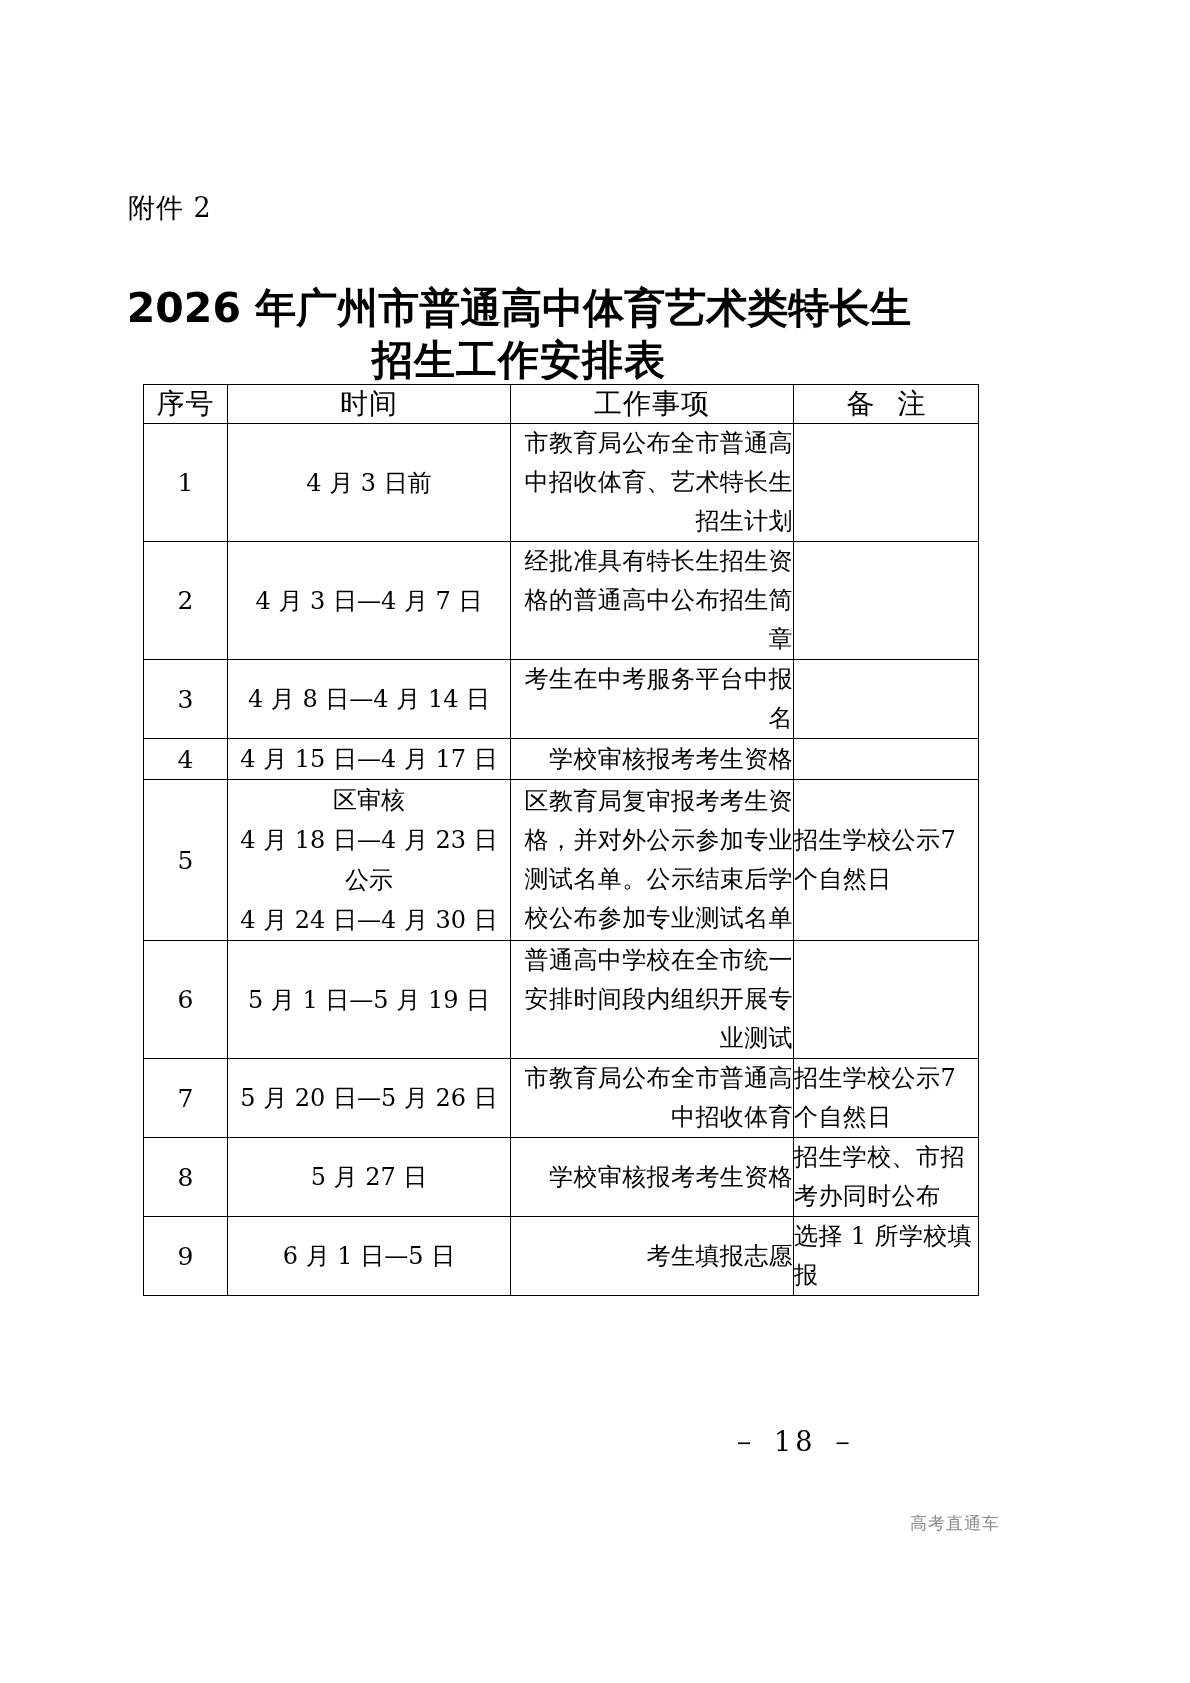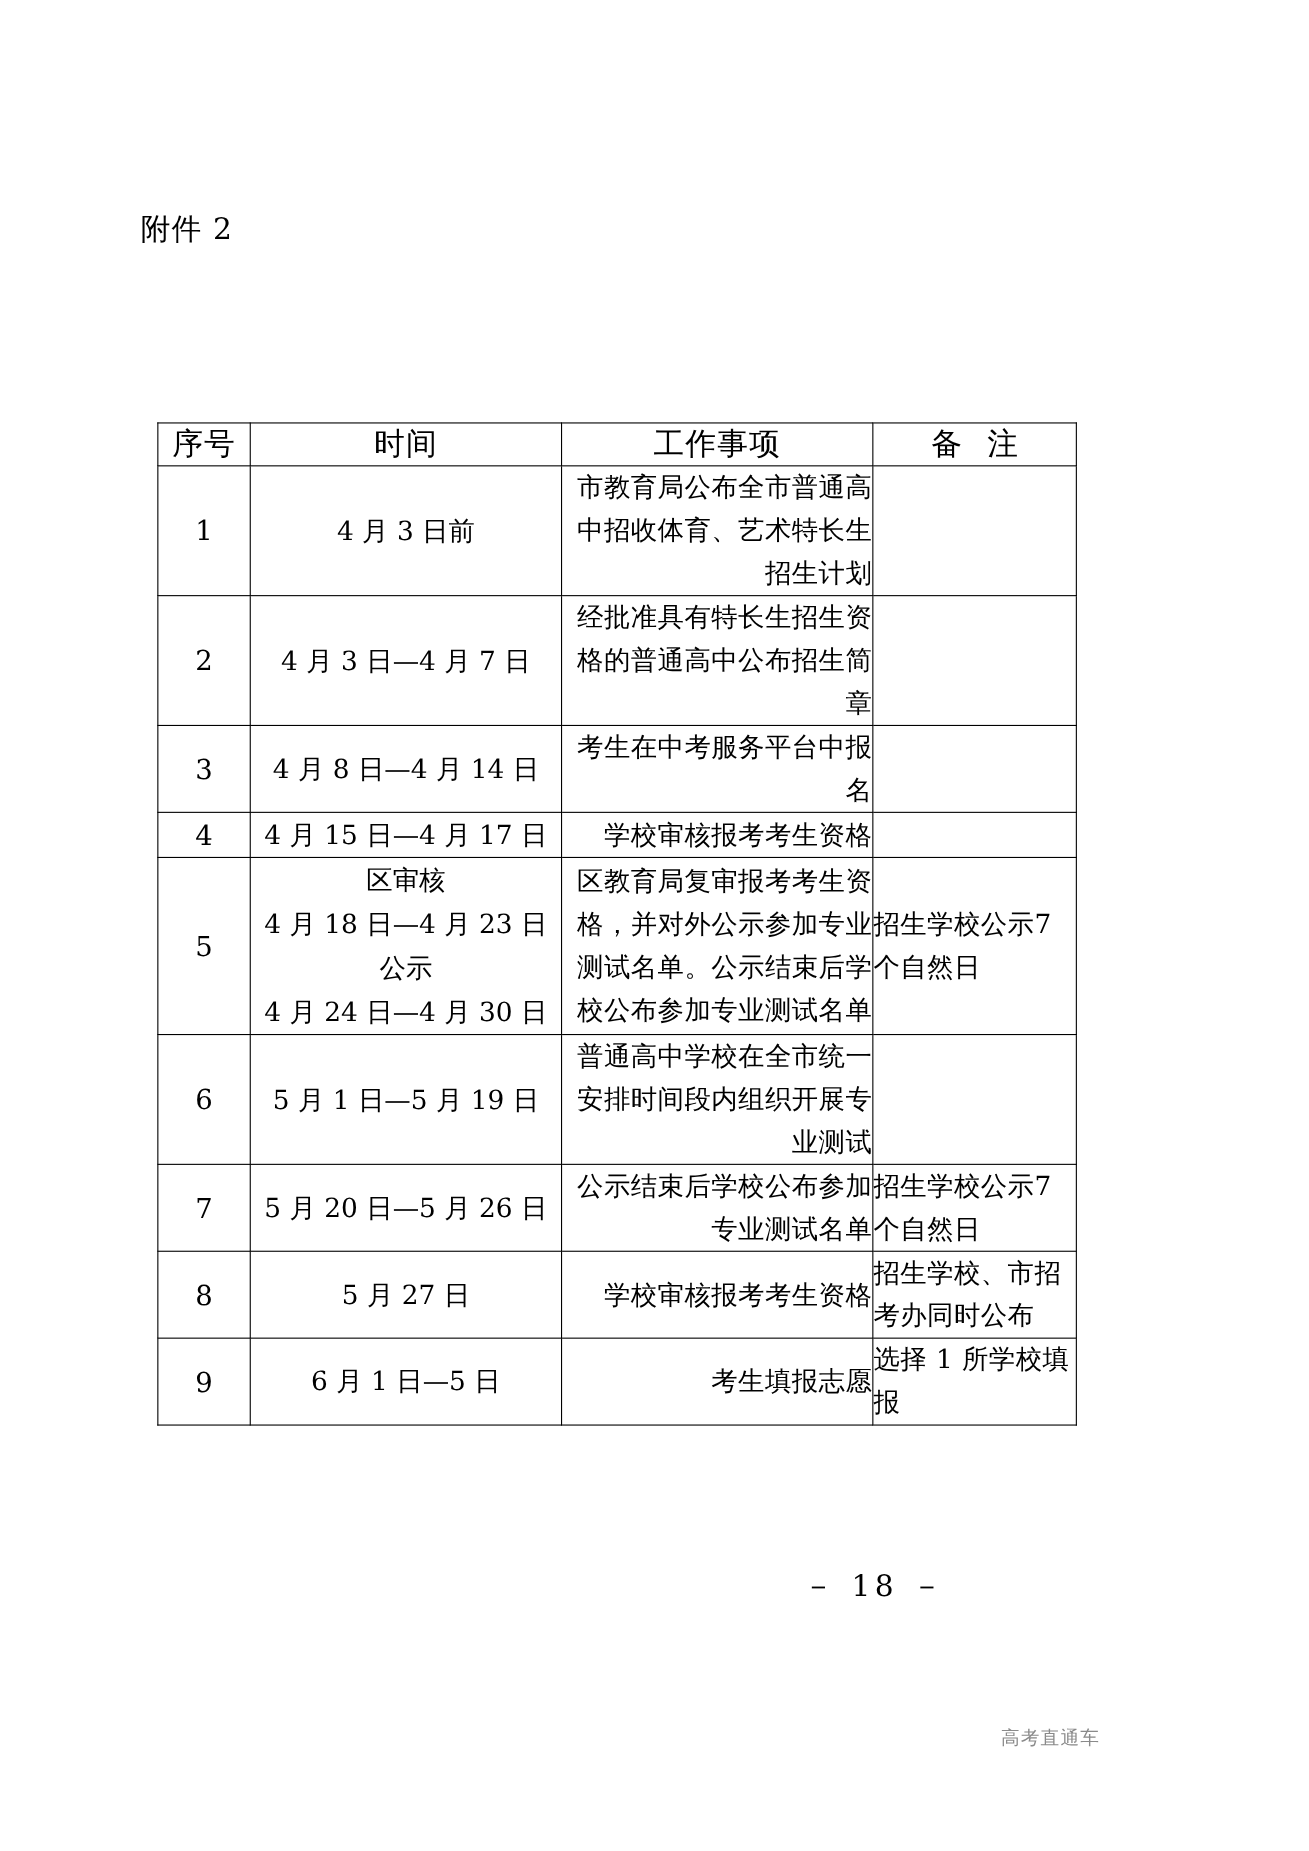--- a/index.html
+++ b/index.html
@@ -125,34 +125,38 @@
     position: absolute;
     right: 178px;
     top: 1424px;
     font-size: 27px;
     font-family: "DejaVu Serif", "Liberation Serif", serif;
     letter-spacing: 4px;
   }
   .watermark {
     position: absolute;
     right: 38px;
-    top: 1568px;
+    top: 1512px;
     font-size: 17px;
     color: #8a8a8a;
     font-family: "DejaVu Sans", "Liberation Sans", sans-serif;
     letter-spacing: 1px;
   }
 </style>
 </head>
 <body>
 
 <div class="page">
 
   <div class="attachment-label">附件 2</div>
 
+  <div class="doc-title">
+    <span class="tline tline1">2026 年广州市普通高中体育艺术类特长生</span>
+    <span class="tline tline2">招生工作安排表</span>
+  </div>
 
   <div class="schedule-table-wrap">
     <table class="schedule">
       <colgroup>
         <col class="c-no">
           <col class="c-time">
           <col class="c-item">
           <col class="c-note">
       </colgroup>
       <thead>
@@ -213,21 +217,21 @@
               <span class="tsub">5 月 1 日—5 月 19 日</span>
             </td>
             <td class="cell-item">普通高中学校在全市统一安排时间段内组织开展专业测试</td>
             <td class="cell-note"></td>
           </tr>
           <tr>
             <td class="cell-no">7</td>
             <td class="cell-time">
               <span class="tsub">5 月 20 日—5 月 26 日</span>
             </td>
-            <td class="cell-item">公示结束后学校公布参加专业测试名单</td>
+            <td class="cell-item">市教育局公布全市普通高中招收体育</td>
             <td class="cell-note">招生学校公示7 个自然日</td>
           </tr>
           <tr>
             <td class="cell-no">8</td>
             <td class="cell-time">
               <span class="tsub">5 月 27 日</span>
             </td>
             <td class="cell-item">学校审核报考考生资格</td>
             <td class="cell-note">招生学校、市招考办同时公布</td>
           </tr>

